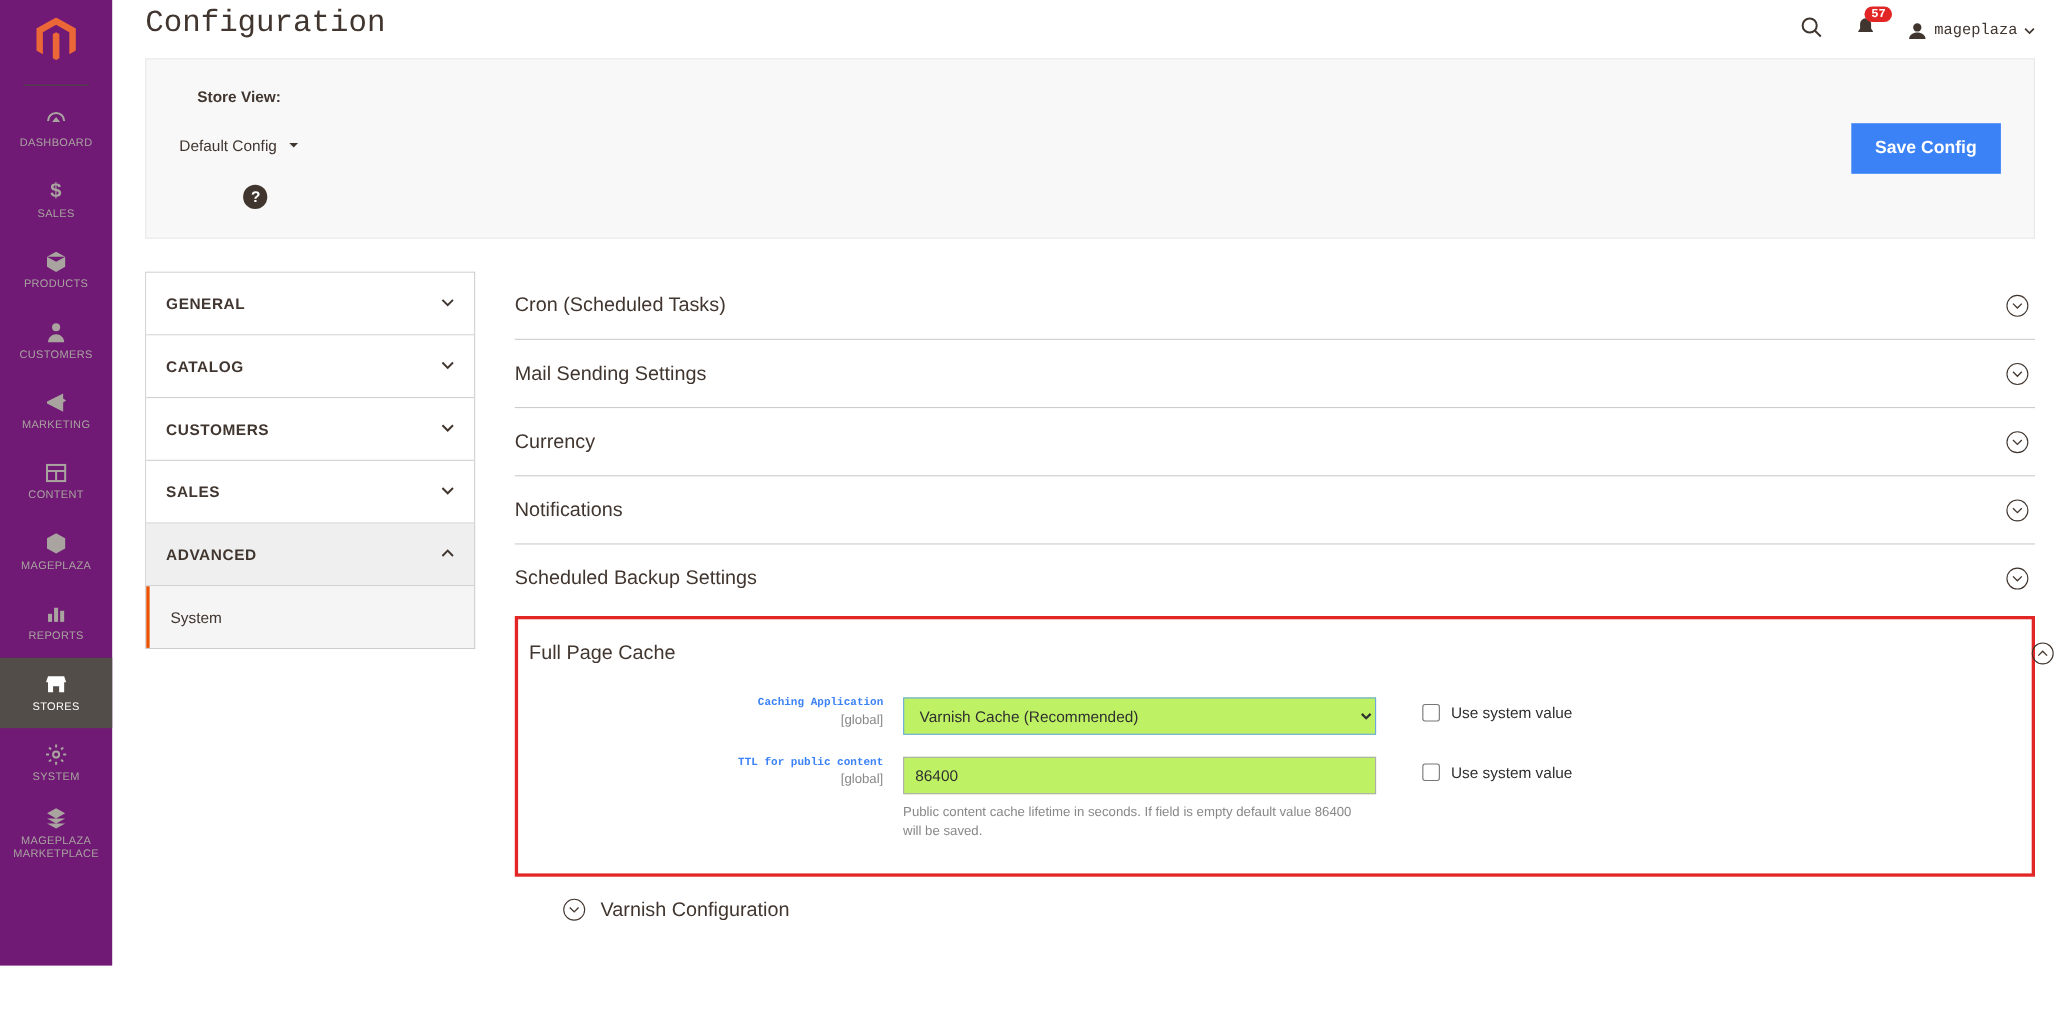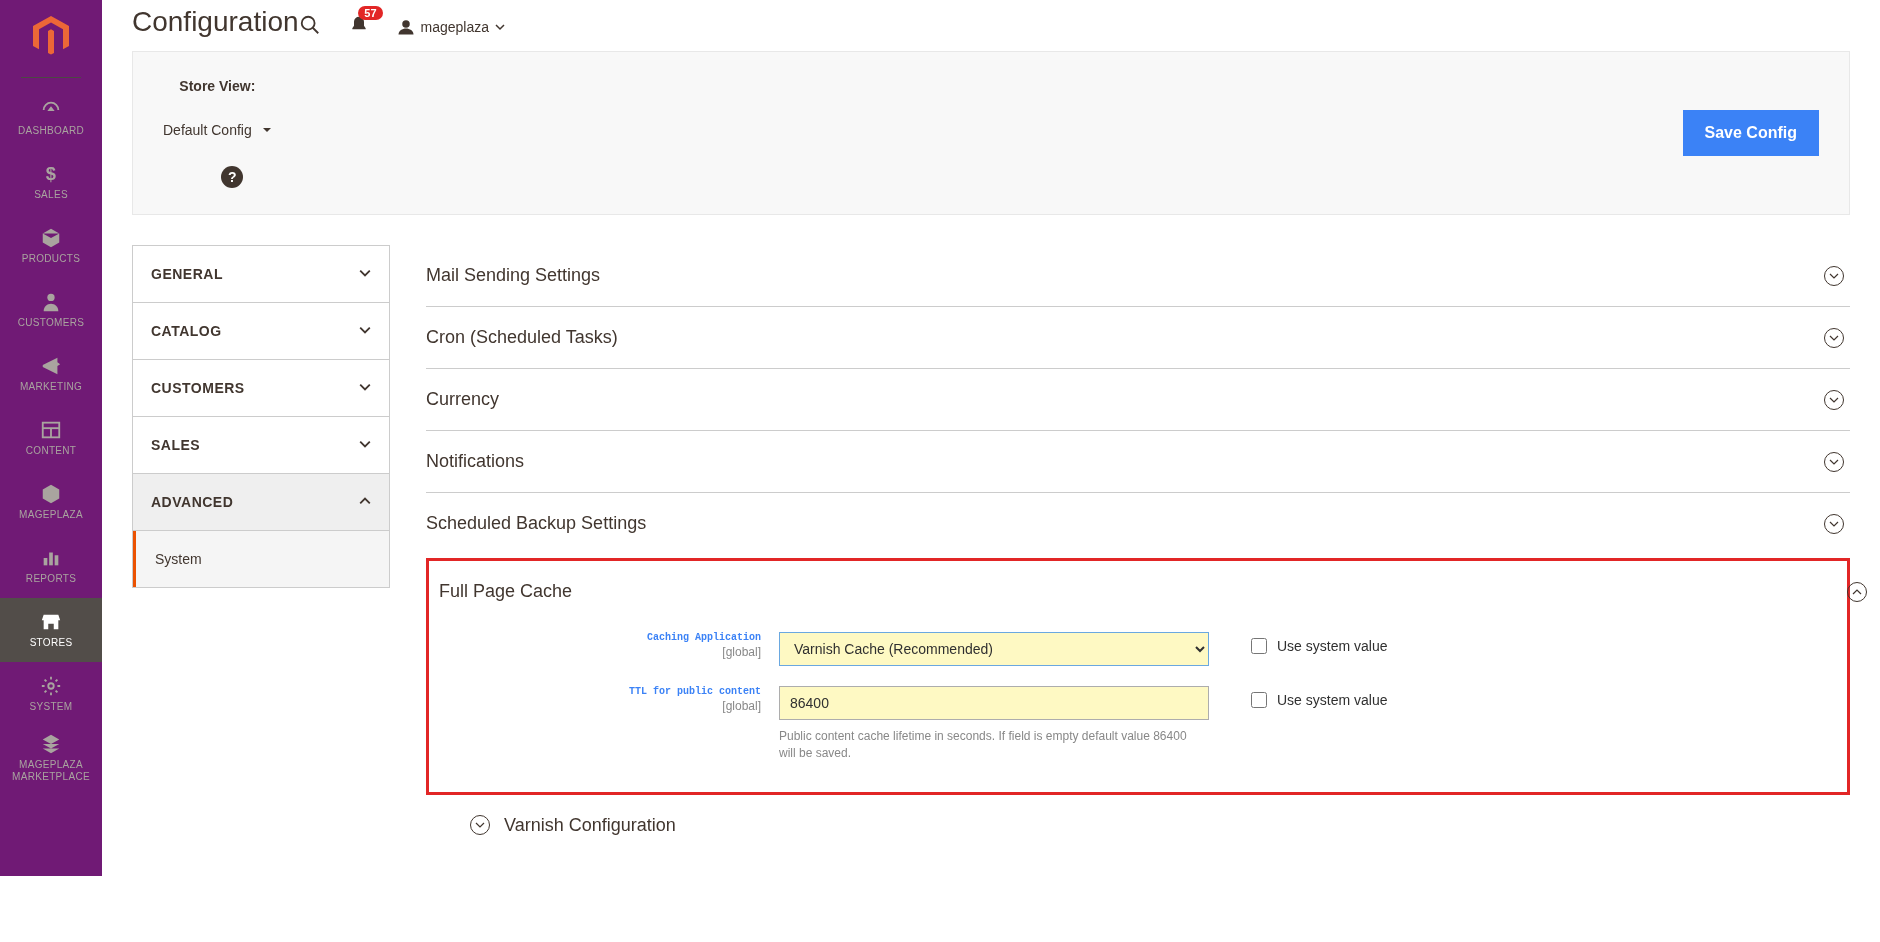--- a/index.html
+++ b/index.html
@@ -10,38 +10,38 @@
   .rail { width: 102px; background: #701a75; color: #a9a49f; display: flex; flex-direction: column; align-items: center; padding-top: 4px; flex-shrink: 0; }
   .rail-logo { padding: 12px 0 14px; }
   .rail-sep { width: 60px; border: 0; border-top: 1px solid #4d4844; margin: 4px 0 8px; }
   .rail-item { width: 100%; display: flex; flex-direction: column; align-items: center; justify-content: center; height: 64px; cursor: pointer; font-size: 10px; letter-spacing: 0.3px; color: #a9a49f; }
   .rail-item.active { background: #524d49; color: #fff; }
   .rail-item span.lbl { margin-top: 4px; text-align: center; line-height: 12px; }
   .rail-item svg { fill: currentColor; }
 
   
   .main { flex: 1; padding: 0 30px 40px 30px; }
-  .header-row { display: flex; align-items: flex-start; justify-content: flex-start; padding: 6px 0 12px; }
+  .header-row { display: flex; align-items: flex-start; justify-content: space-between; padding: 6px 0 12px; font-family: Liberation Mono, monospace; }
   .page-title { font-size: 28px; font-weight: 300; color: #41362f; }
   .header-actions { display: flex; align-items: center; gap: 28px; color: #41362f; margin-top: 8px;}
   .header-actions .icon { cursor: pointer; position: relative; }
   .badge { position: absolute; top: -8px; right: -14px; background: #e22626; color: #fff; font-size: 11px; border-radius: 10px; padding: 1px 6px; font-weight: 600;}
   .user { display: flex; align-items: center; gap: 6px; font-size: 14px; color: #41362f; cursor: pointer; }
 
   .toolbar { background: #f8f8f8; border: 1px solid #e8e8e8; padding: 26px 30px; display: flex; align-items: center; justify-content: space-between; margin-bottom: 30px; }
   .toolbar-left { display: flex; align-items: center; gap: 28px; flex-direction: column; }
   .store-view-label { font-weight: 700; font-size: 14px; color: #41362f; }
   .store-view-value { font-size: 14px; color: #41362f; display: flex; align-items: center; gap: 10px; cursor: pointer; }
   .help-icon { width: 22px; height: 22px; border-radius: 50%; background: #41362f; color: #fff; display: inline-flex; align-items: center; justify-content: center; font-weight: 700; font-size: 14px; margin-left: 30px; cursor: pointer;}
   .save-btn { background: #3b82f6; color: #fff; font-size: 16px; font-weight: 600; padding: 14px 22px; border: none; cursor: pointer; }
 
   .body-cols { display: flex; gap: 36px; align-items: flex-start; }
 
   
-  .config-tabs { width: 258px; border: 1px solid #ccc; flex-shrink: 0; }
+  .config-tabs { width: 300px; border: 1px solid #ccc; flex-shrink: 0; }
   .tab-head { display: flex; align-items: center; justify-content: space-between; padding: 20px 18px; border-bottom: 1px solid #ccc; cursor: pointer; font-weight: 700; text-transform: uppercase; letter-spacing: 0.5px; color: #41362f; background: #fff;}
   .tab-head.expanded { background: #efefef; }
   .tab-head:last-child { border-bottom: none; }
   .tab-children { background: #f5f5f5; }
   .tab-child { padding: 20px 18px 20px 22px; font-size: 14px; color: #41362f; border-bottom: 1px solid #e8e8e8; cursor: pointer; }
   .tab-child:last-child { border-bottom: none; }
   .tab-child.active { border-left: 3px solid #eb5202; padding-left: 19px; font-weight: 400; }
 
   
   .sections { flex: 1; }
@@ -54,21 +54,21 @@
   .highlight { border: 3px solid #e22626; padding: 0 10px 20px 10px; margin-top: 4px; }
   .highlight .section-head { padding-right: 0; }
   .highlight .toggle-circ { margin-right: -30px; }
   .section.noborder { border-bottom: none; }
 
   .field-row { display: flex; align-items: flex-start; padding: 10px 0; }
   .field-label { width: 340px; text-align: right; padding-right: 18px; }
   .field-label .lab { font-size: 10px; color: #3b82f6; font-weight: 600; font-family: Liberation Mono, monospace; }
   .field-label .scope { font-size: 12px; color: #888; margin-top: 2px; }
   .field-control { width: 430px; }
-  .field-control select, .field-control input[type=text] { width: 100%; height: 34px; border: 1px solid #adadad; padding: 0 10px; font-size: 14px; color: #303030; background: #fef9c3; }
+  .field-control select, .field-control input[type=text] { width: 100%; height: 34px; border: 1px solid #adadad; padding: 0 10px; font-size: 14px; color: #303030; background: #bef264; }
   .field-control select { border-color: #6aa8e0; }
   .field-control .note { font-size: 12px; color: #888; margin-top: 8px; line-height: 1.4; max-width: 410px; }
   .field-use { margin-left: 42px; display: flex; align-items: center; gap: 10px; font-size: 14px; color: #303030; padding-top: 6px;}
   .field-use input[type=checkbox]{ width:16px; height:16px; border:1px solid #adadad;}
 
   .subsection { display: flex; align-items: flex-start; gap: 14px; padding: 20px 0 0 44px; }
   .subsection .ttl { font-size: 18px; color: #41362f; }
 
   .chev { display: inline-block; }
 </style>
@@ -236,31 +236,31 @@
               </svg></span>
           </div>
           <div class="tab-children">
             <div class="tab-child active">System</div>
           </div>
         </div>
 
       <div class="sections">
         <div class="section">
           <div class="section-head">
+            <span class="ttl">Cron (Scheduled Tasks)</span>
+            <span class="toggle-circ">
+                <svg width="10" height="10" viewBox="0 0 10 10">
+                  <path d="M1 3l4 4 4-4" fill="none" stroke="#41362f" stroke-width="1.2"></path>
+                </svg>
+              </span>
+          </div>
+        </div>
+        <div class="section">
+          <div class="section-head">
             <span class="ttl">Mail Sending Settings</span>
-            <span class="toggle-circ">
-                <svg width="10" height="10" viewBox="0 0 10 10">
-                  <path d="M1 3l4 4 4-4" fill="none" stroke="#41362f" stroke-width="1.2"></path>
-                </svg>
-              </span>
-          </div>
-        </div>
-        <div class="section">
-          <div class="section-head">
-            <span class="ttl">Cron (Scheduled Tasks)</span>
             <span class="toggle-circ">
                 <svg width="10" height="10" viewBox="0 0 10 10">
                   <path d="M1 3l4 4 4-4" fill="none" stroke="#41362f" stroke-width="1.2"></path>
                 </svg>
               </span>
           </div>
         </div>
         <div class="section">
           <div class="section-head">
             <span class="ttl">Currency</span>

